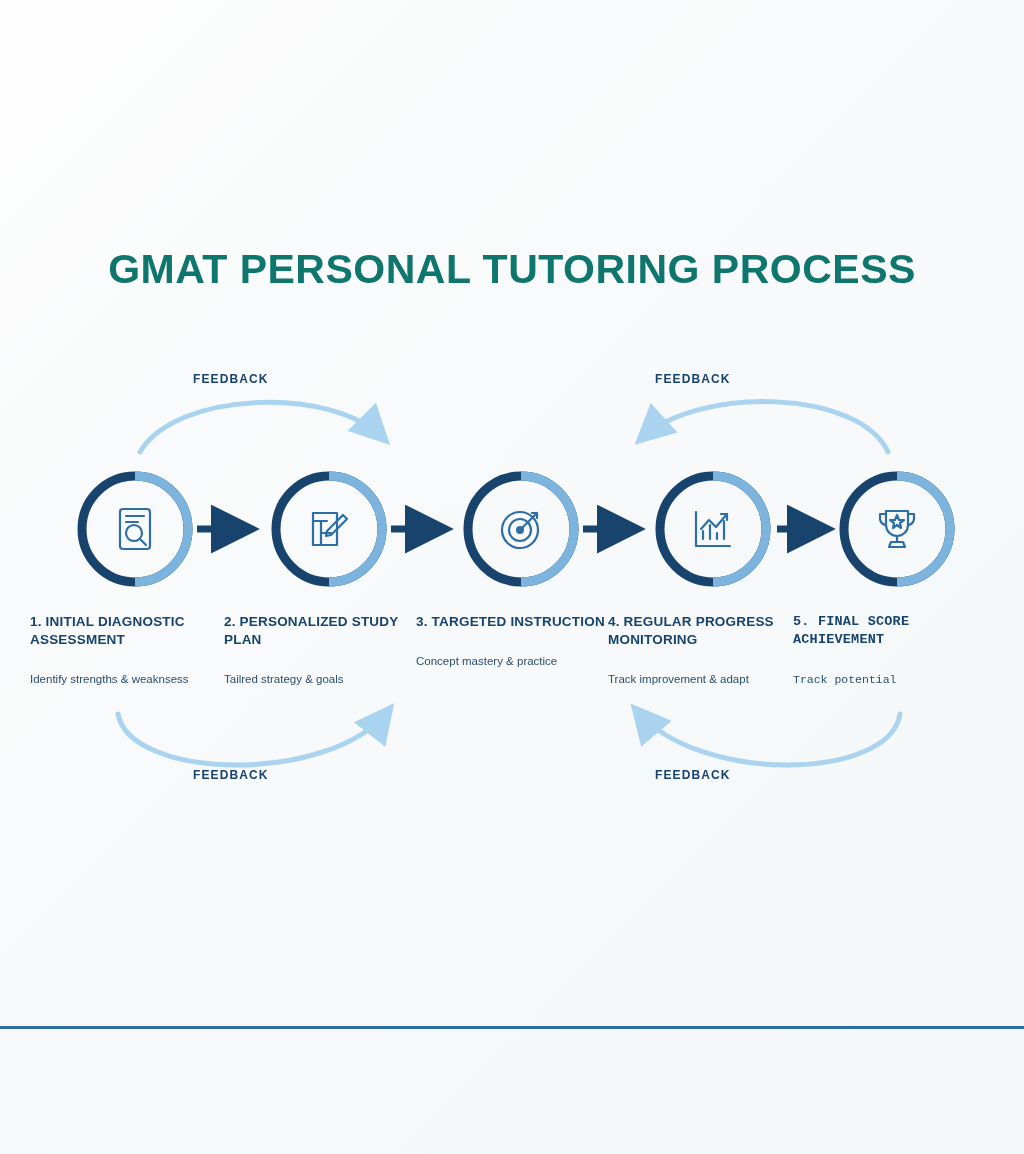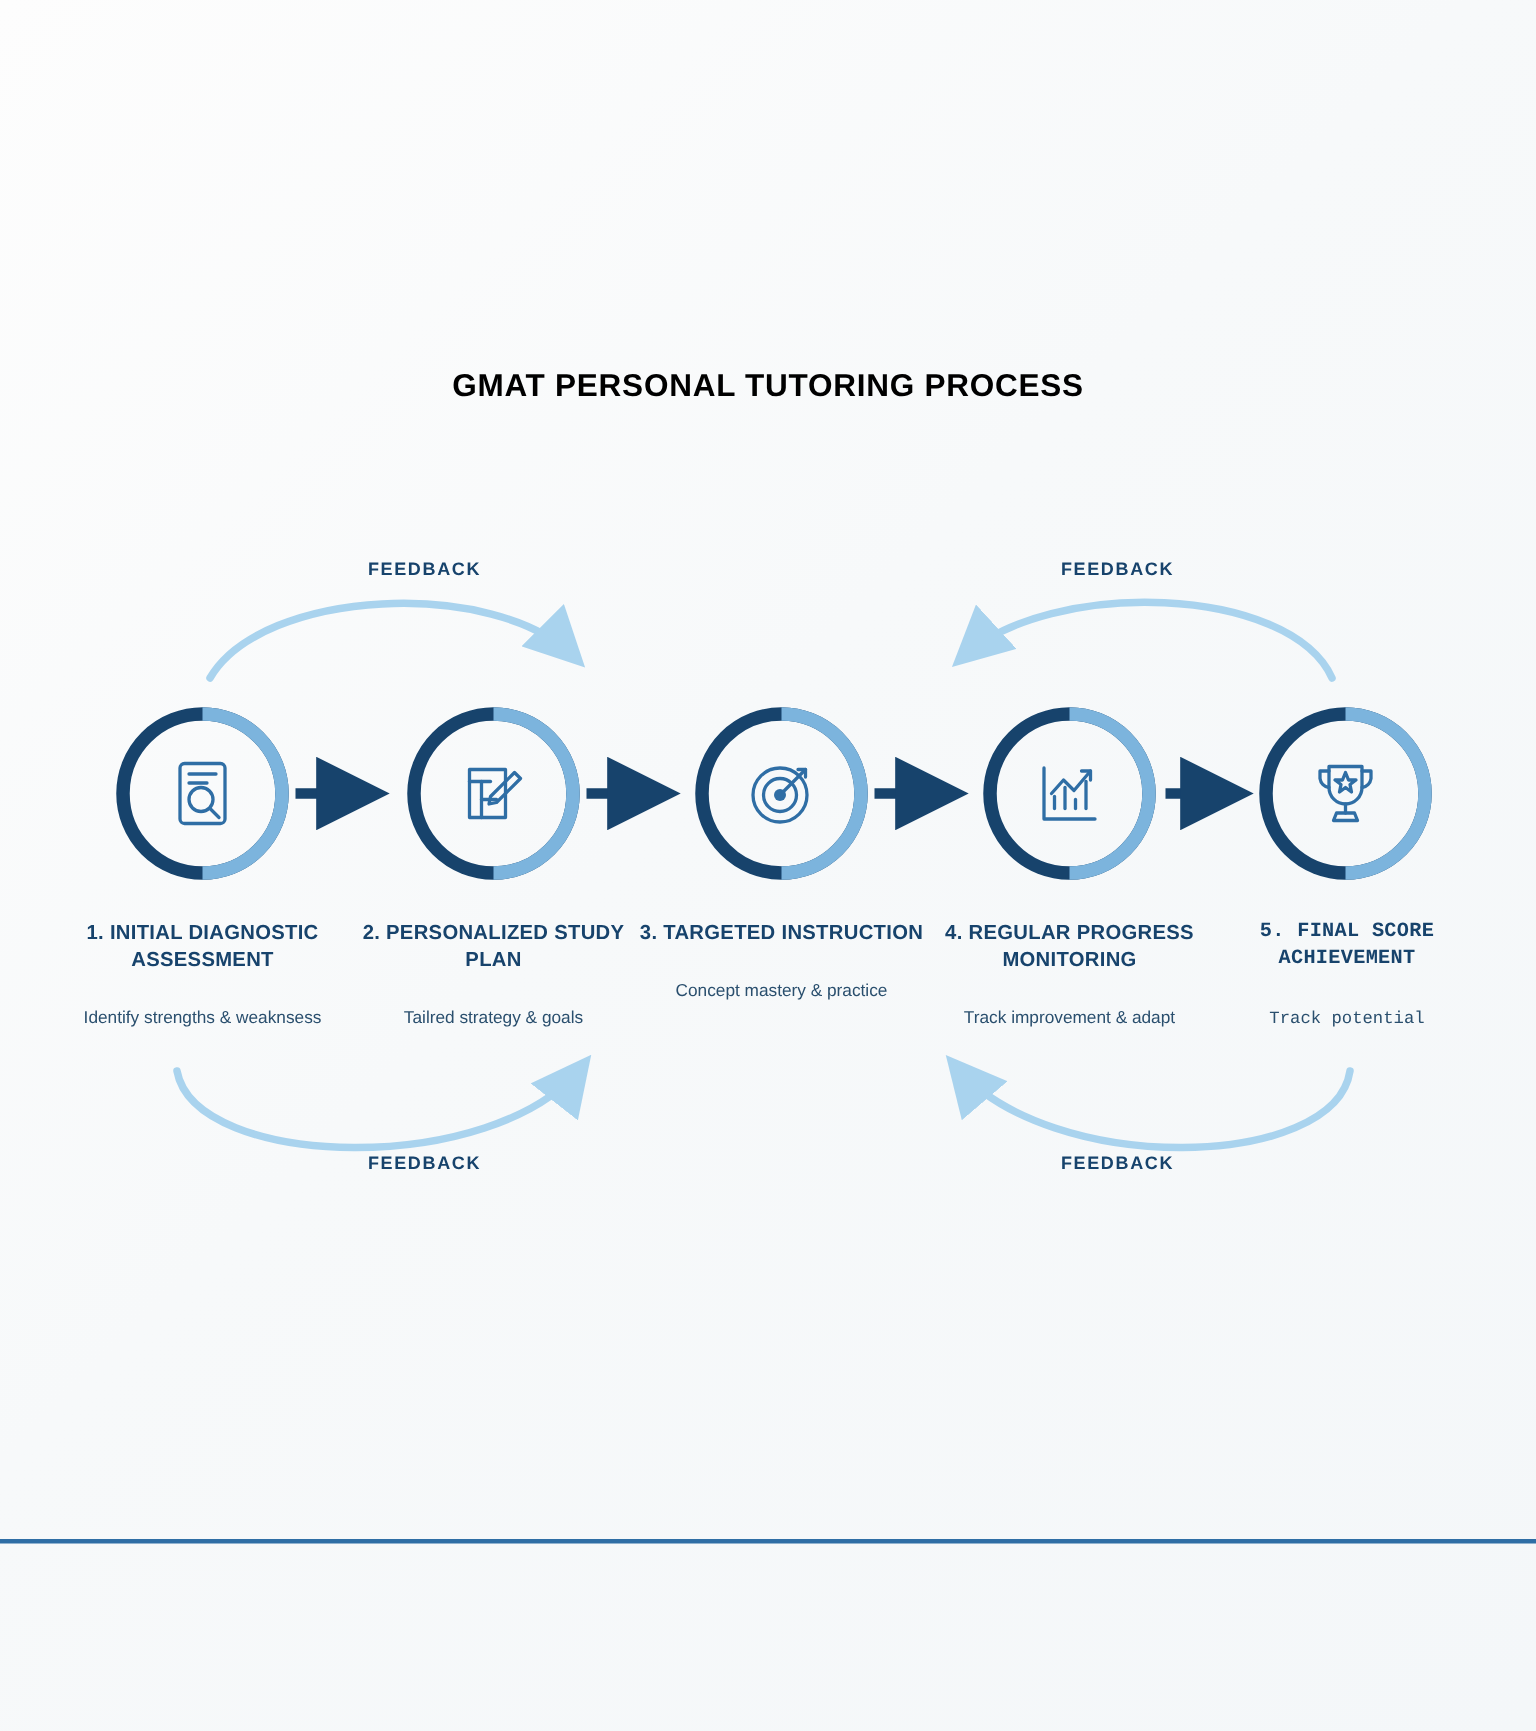--- a/index.html
+++ b/index.html
@@ -20,24 +20,24 @@
     width: 1024px;
     height: 1154px;
     background: linear-gradient(135deg, #fdfdfd 0%, #f7f9fa 45%, #f4f7f9 100%);
   }
   .page-title {
     position: absolute;
     left: 0;
     top: 246px;
     width: 1024px;
     text-align: center;
-    font-size: 21px;
+    font-size: 41px;
     font-weight: bold;
     letter-spacing: 0.5px;
-    color: #000000;
+    color: #0f766e;
     font-family: "Liberation Sans", sans-serif;
   }
   .diagram {
     position: absolute;
     left: 0;
     top: 0;
     width: 1024px;
     height: 1154px;
   }
   .node {
@@ -52,42 +52,41 @@
     transform: translate(-50%, -50%);
     width: 60px;
     height: 60px;
     display: flex;
     align-items: center;
     justify-content: center;
   }
   .label-block {
     position: absolute;
     width: 210px;
-    text-align: center;
   }
   .label-title {
     font-size: 13.5px;
     font-weight: bold;
     color: #17436c;
     line-height: 18px;
     letter-spacing: 0.2px;
   }
   .label-sub {
     font-size: 11.5px;
     color: #2a4f6e;
     line-height: 15px;
     margin-top: 23px;
   }
   .feedback-label {
     position: absolute;
     font-size: 12px;
     font-weight: bold;
     letter-spacing: 1.1px;
     color: #17436c;
-    text-align: center;
+    text-align: left;
     width: 180px;
   }
   .footer-rule {
     position: absolute;
     left: 0;
     top: 1026px;
     width: 1024px;
     height: 3px;
     background: #2f6ea5;
   }

